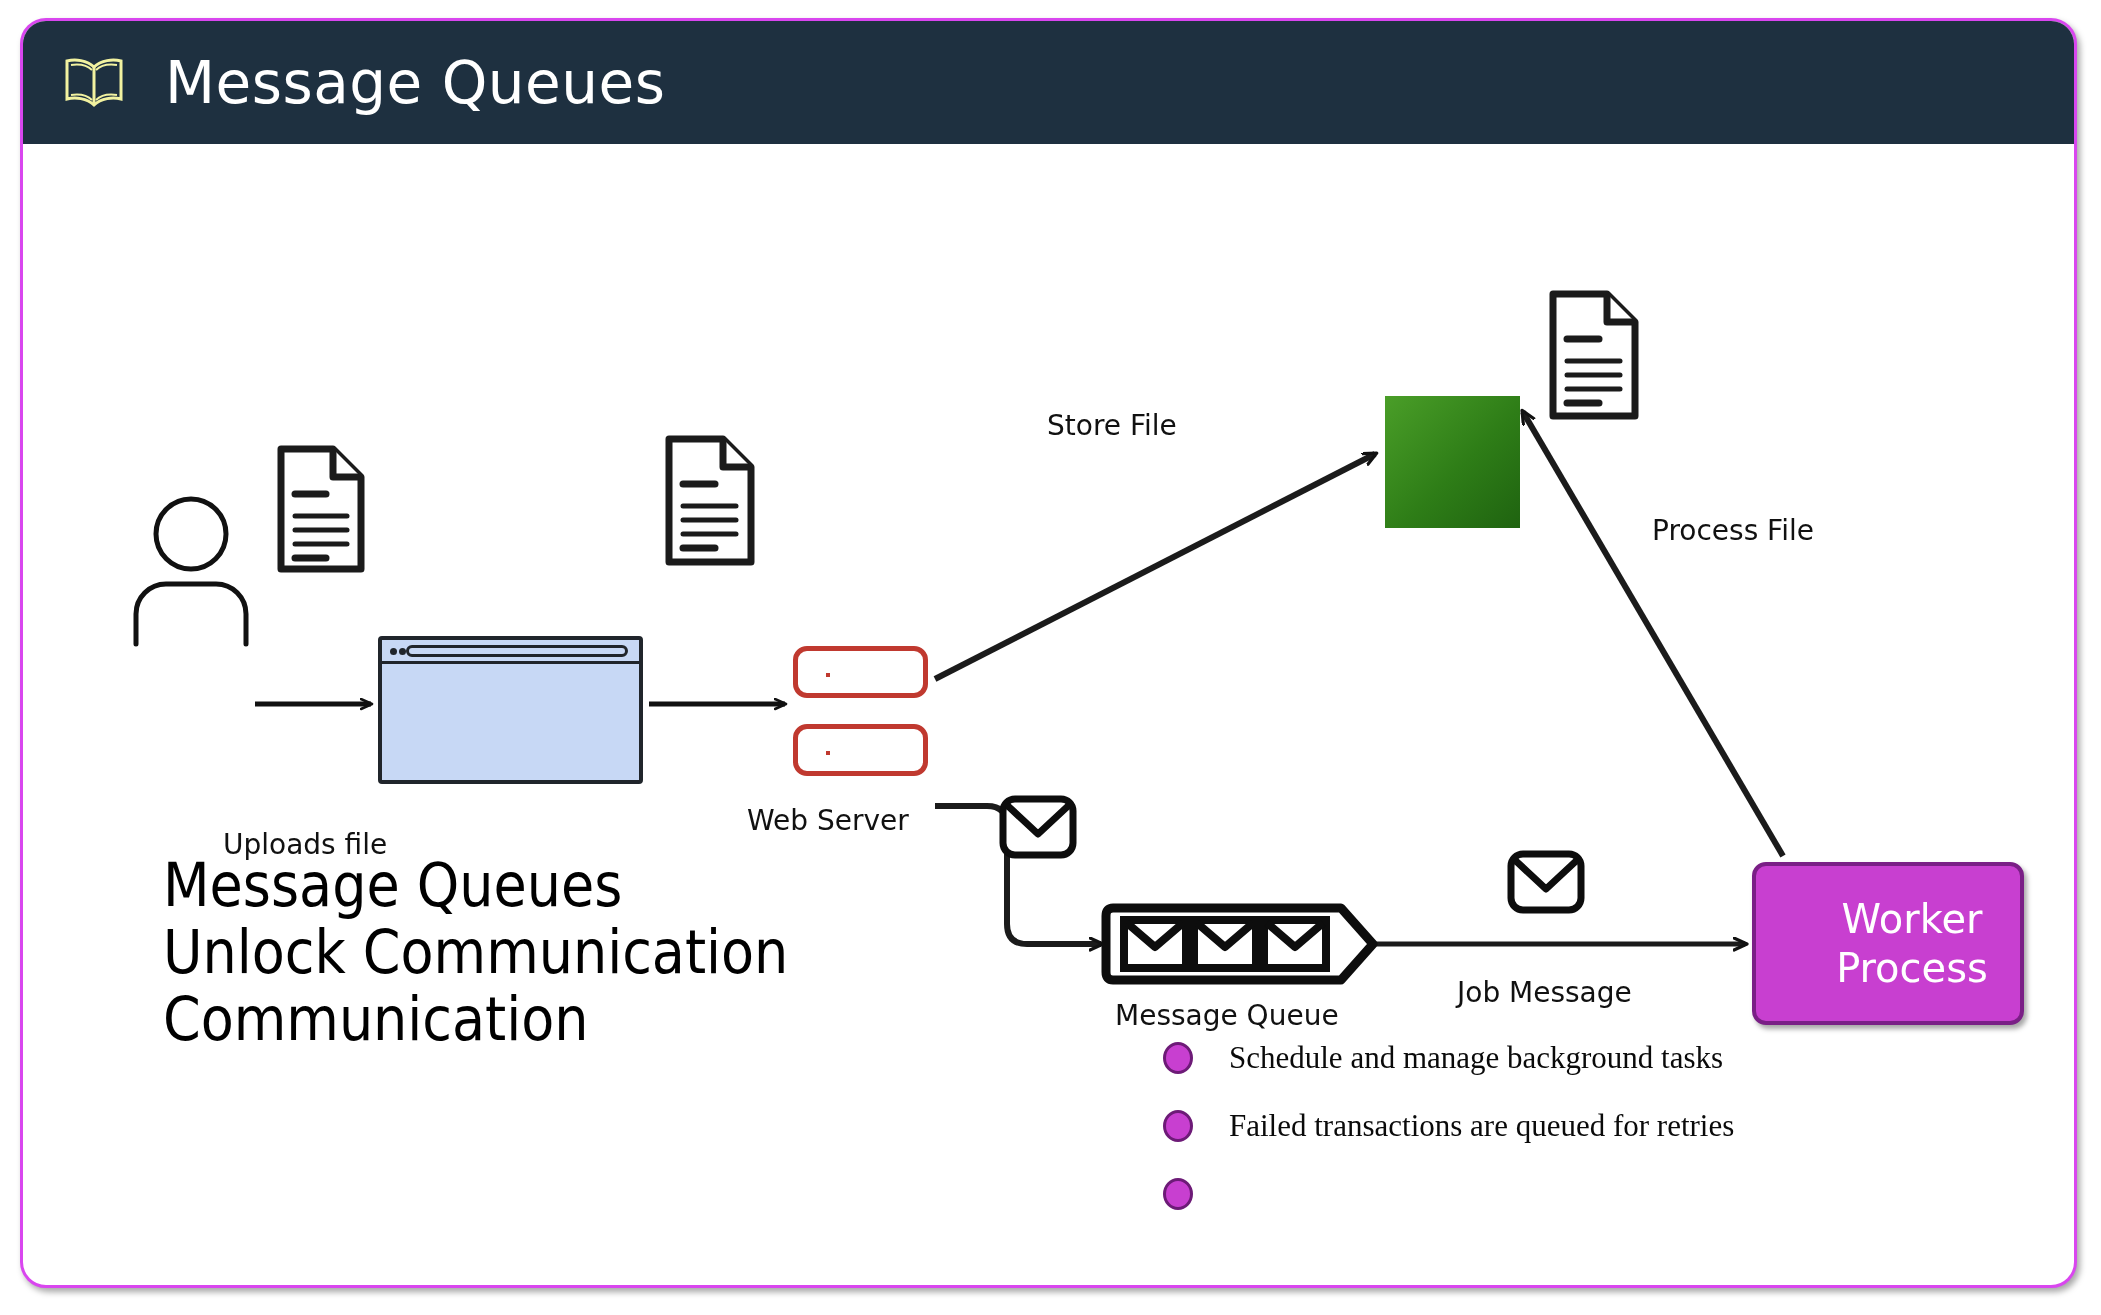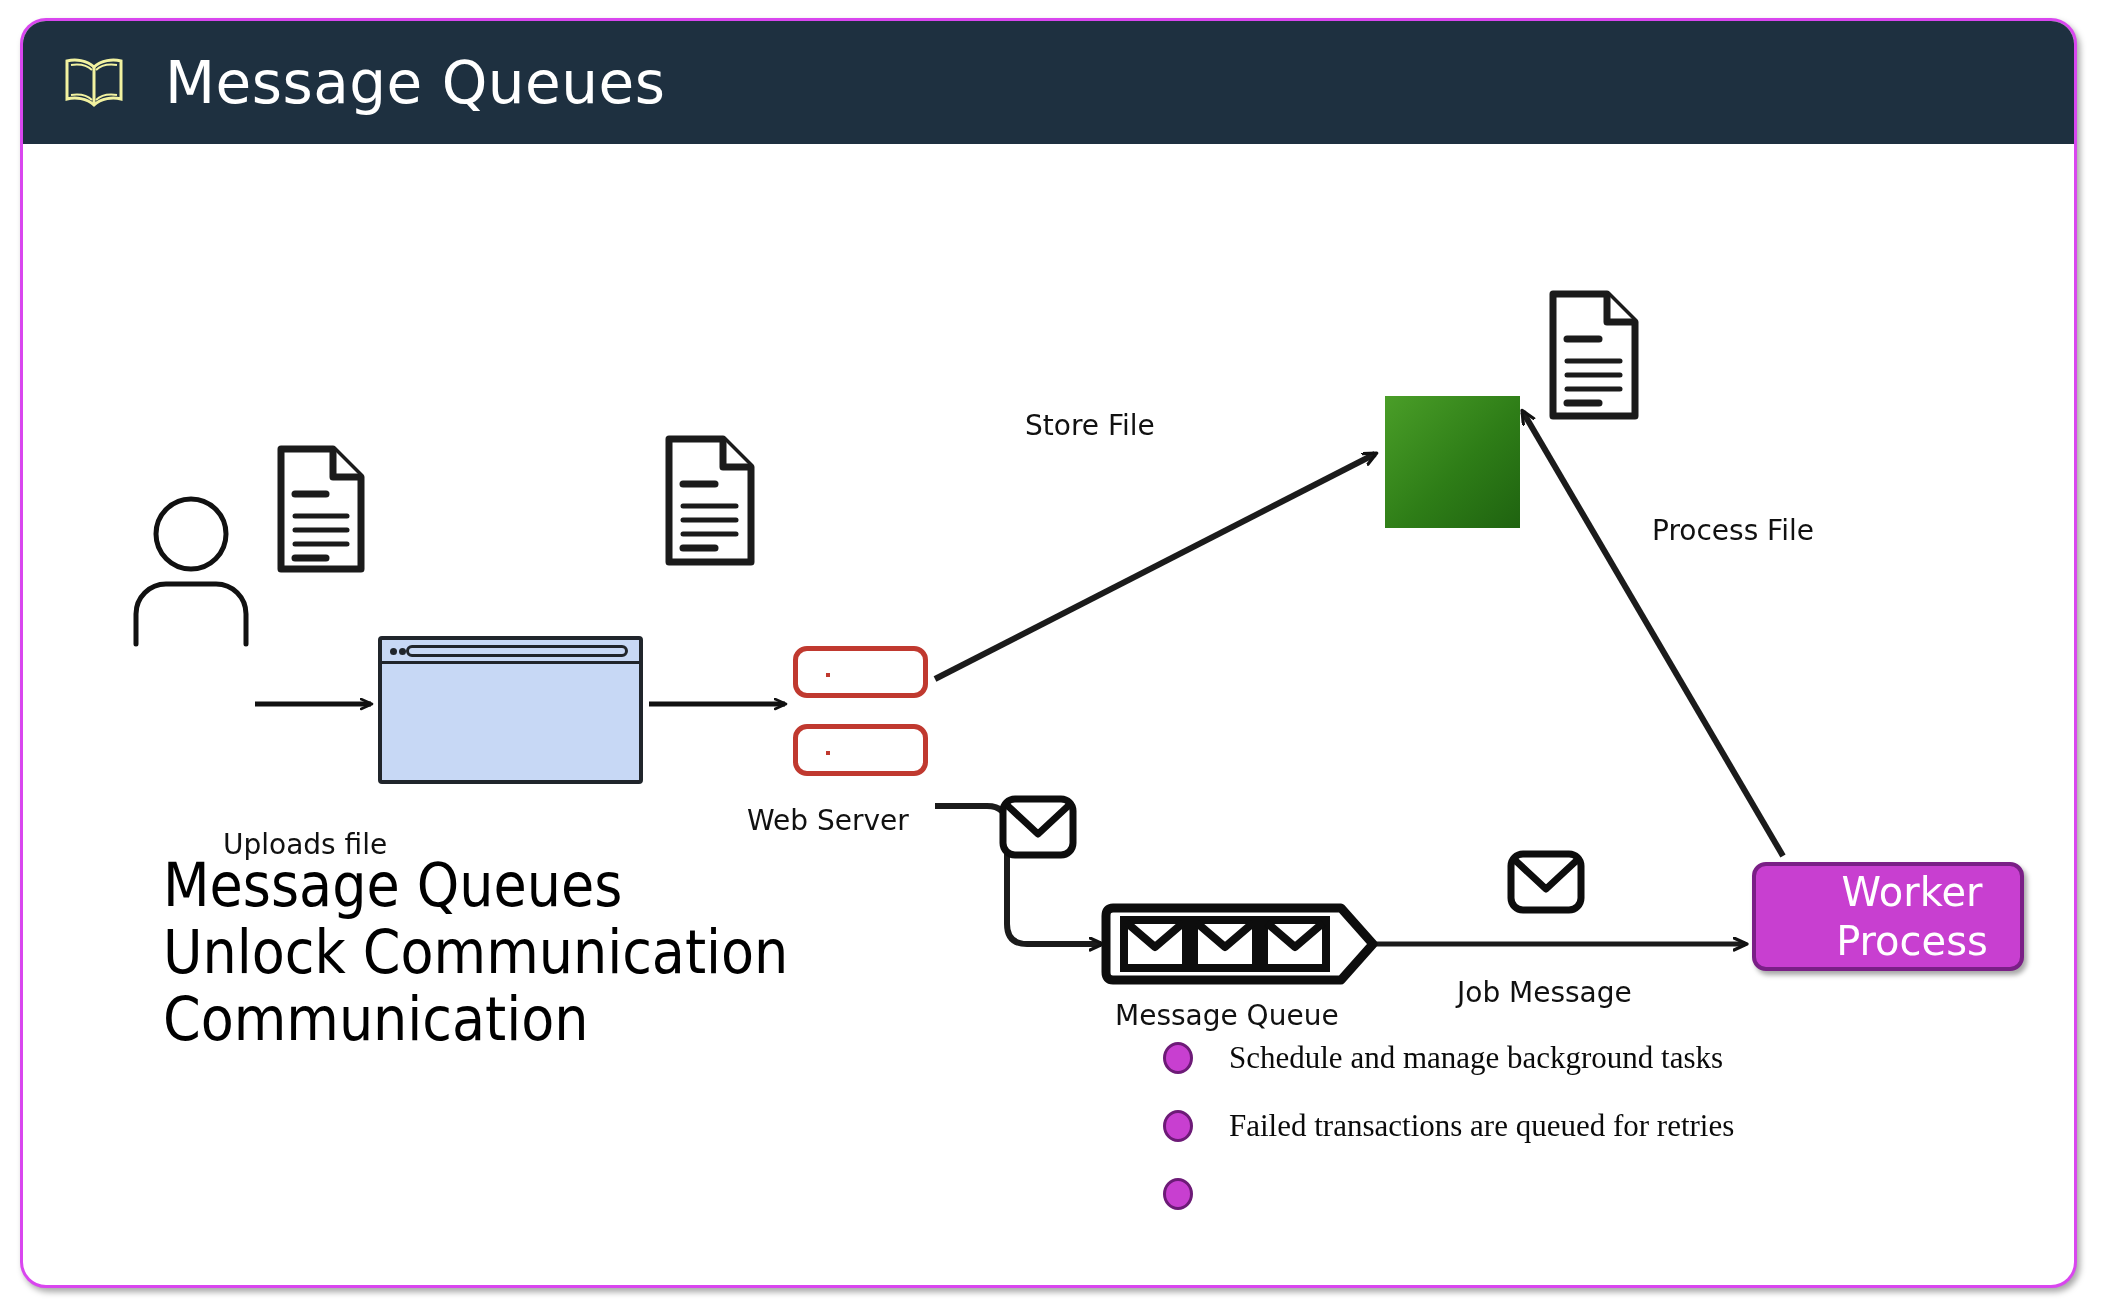--- a/index.html
+++ b/index.html
@@ -135,21 +135,21 @@
     height: 132px;
     background: linear-gradient(135deg, #4a9e28 0%, #2e7d17 55%, #1f6310 100%);
   }
 
   
   #worker {
     position: absolute;
     left: 1729px;
     top: 718px;
     width: 272px;
-    height: 109px;
+    height: 163px;
     background: #c83fd0;
     border: 4px solid #7a1f86;
     border-radius: 14px;
     box-sizing: border-box;
     display: flex;
     flex-direction: column;
     align-items: center;
     justify-content: center;
     box-shadow: 3px 4px 5px rgba(0,0,0,0.35);
     padding-left: 48px;
@@ -332,21 +332,21 @@
 
       <div id="bucket"></div>
 
       <div id="worker">
         <span>Worker</span>
         <span>Process</span>
       </div>
 
       <div class="label" style="left:200px; top:684px;">Uploads file</div>
       <div class="label" style="left:724px; top:660px;">Web Server</div>
-      <div class="label" style="left:1002px; top:265px;">Store File</div>
+      <div class="label" style="left:1024px; top:265px;">Store File</div>
       <div class="label" style="left:1629px; top:370px;">Process File</div>
       <div class="label" style="left:1092px; top:855px;">Message Queue</div>
       <div class="label" style="left:1434px; top:832px;">Job Message</div>
 
       <div id="headline">
         <div>Message Queues</div>
         <div>Unlock Communication</div>
         <div>Communication</div>
       </div>
 

